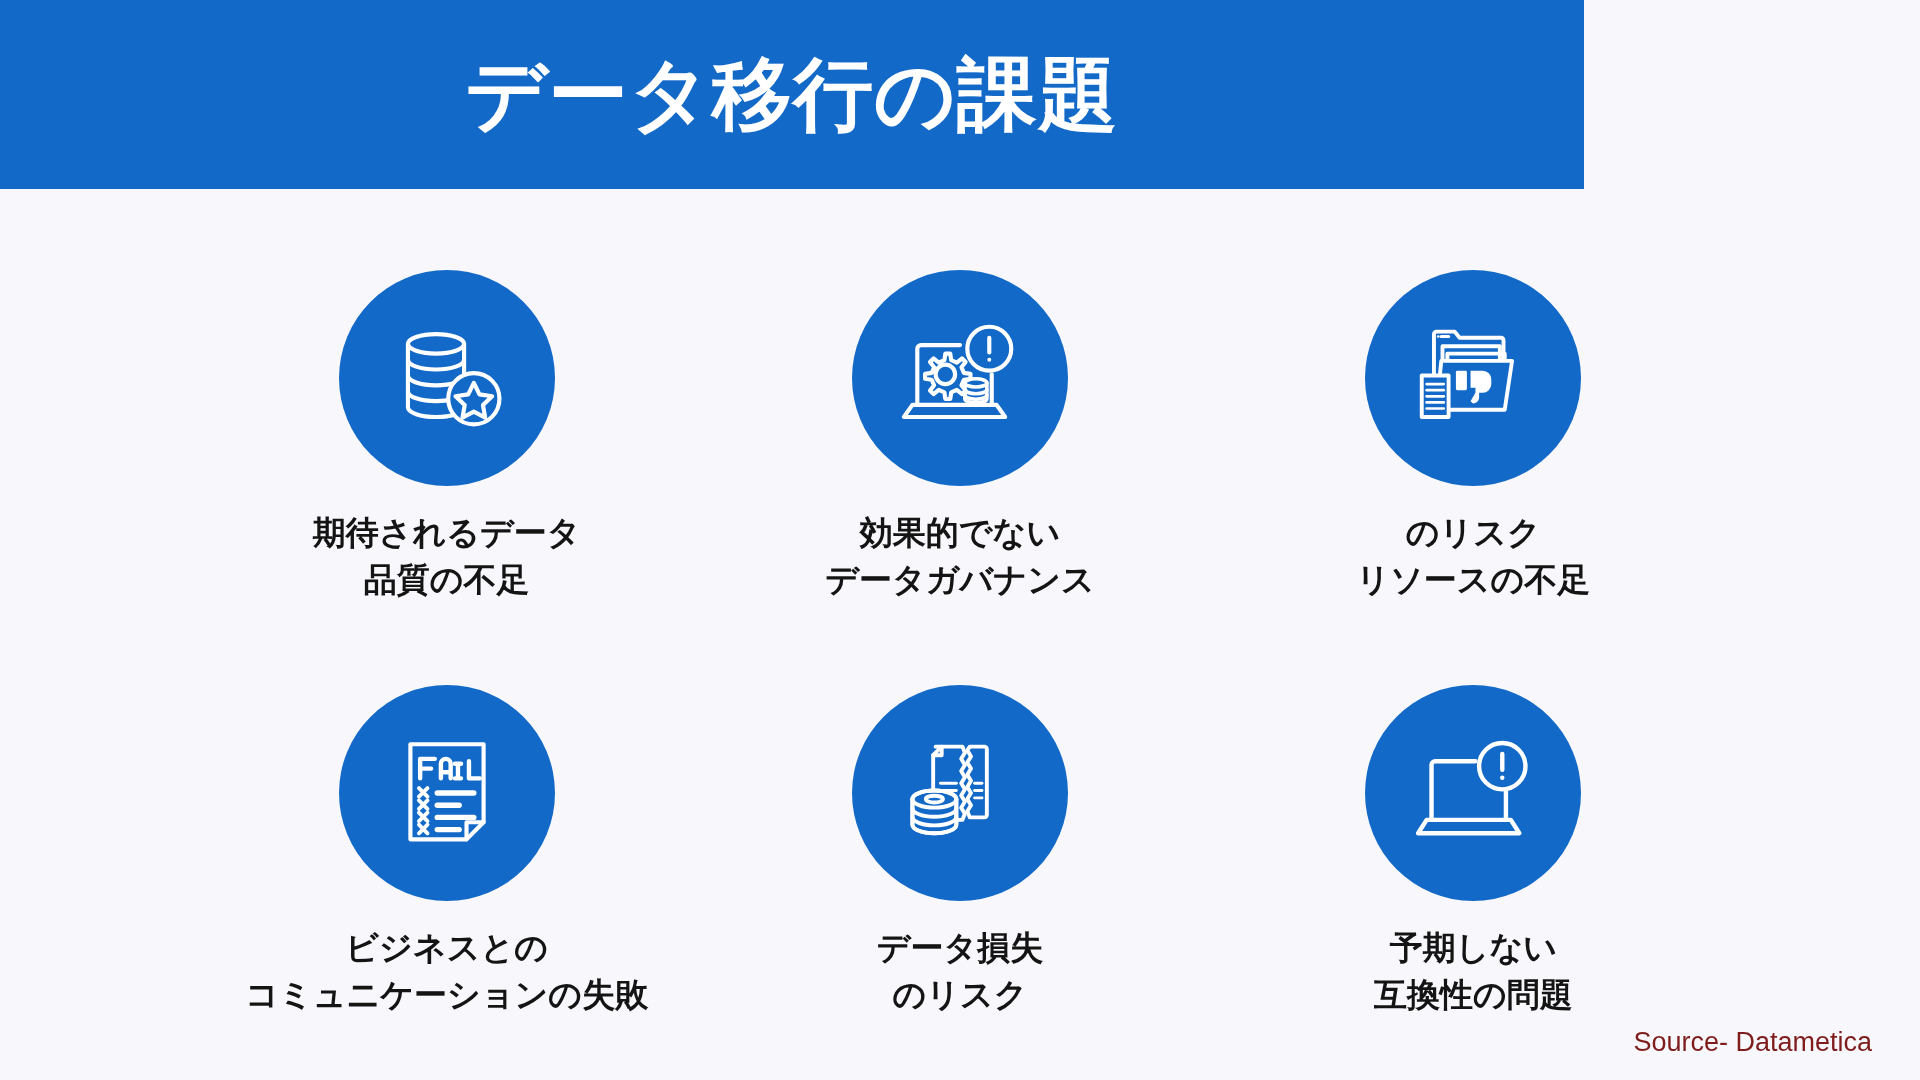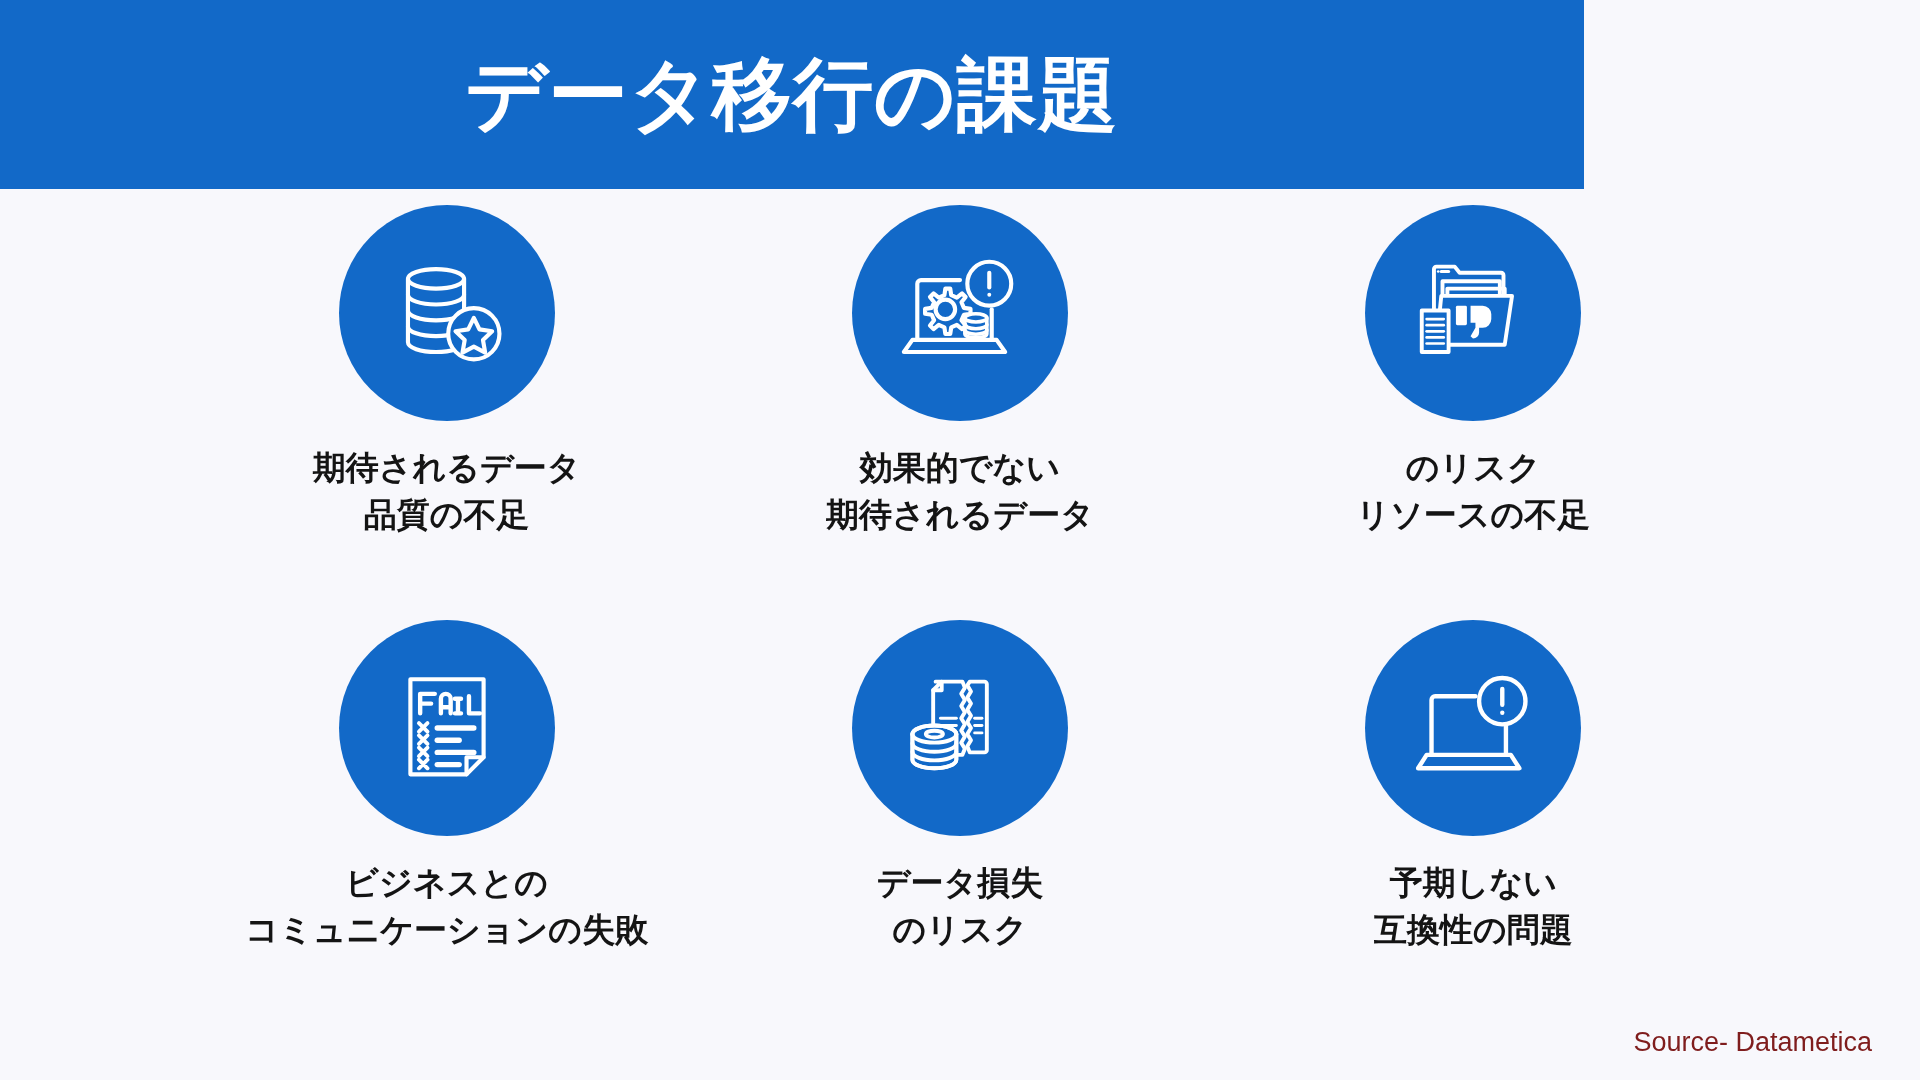--- a/index.html
+++ b/index.html
@@ -47,21 +47,21 @@
     display: grid;
     grid-template-columns: repeat(3, 1fr);
     grid-template-rows: repeat(2, 1fr);
     padding: 0 190px;
     box-sizing: border-box;
   }
   .challenge-item {
     display: flex;
     flex-direction: column;
     align-items: center;
-    justify-content: flex-start;
+    justify-content: flex-end;
     padding-top: 16px;
   }
   .icon-circle {
     width: 216px;
     height: 216px;
     border-radius: 50%;
     background: #1269C8;
     display: flex;
     align-items: center;
     justify-content: center;
@@ -133,21 +133,21 @@
           <path d="M54 54 V67 a9 3.4 0 0 0 18 0 V54"></path>
           <path d="M54 59.5 a9 3.4 0 0 0 18 0"></path>
           <path d="M54 64 a9 3.4 0 0 0 18 0"></path>
         </g>
         <circle cx="74" cy="26" r="18" fill="#1269C8"></circle>
         <path d="M74 17 V29"></path>
         <circle cx="74" cy="35" r="1.6" fill="#FFFFFF" stroke="none"></circle>
       </svg>
     </div>
     <div class="item-label">効果的でない
-期待されるデータ</div>
+データガバナンス</div>
   </div>
 
   <div class="challenge-item">
     <div class="icon-circle">
       <svg viewBox="0 0 100 100" fill="none" stroke="#FFFFFF" stroke-width="3.2" stroke-linecap="round" stroke-linejoin="round">
         <path d="M18 50 V14 a2 2 0 0 1 2 -2 H35 l4 5 H73 a2 2 0 0 1 2 2 V50"></path>
         <path d="M24 16 H30" stroke-width="2.6"></path>
         <circle cx="21.5" cy="16" r="1.1" fill="#FFFFFF" stroke="none"></circle>
         <path d="M25 52 V24 H72 V52"></path>
         <path d="M29 54 V30 H76 V54"></path>

